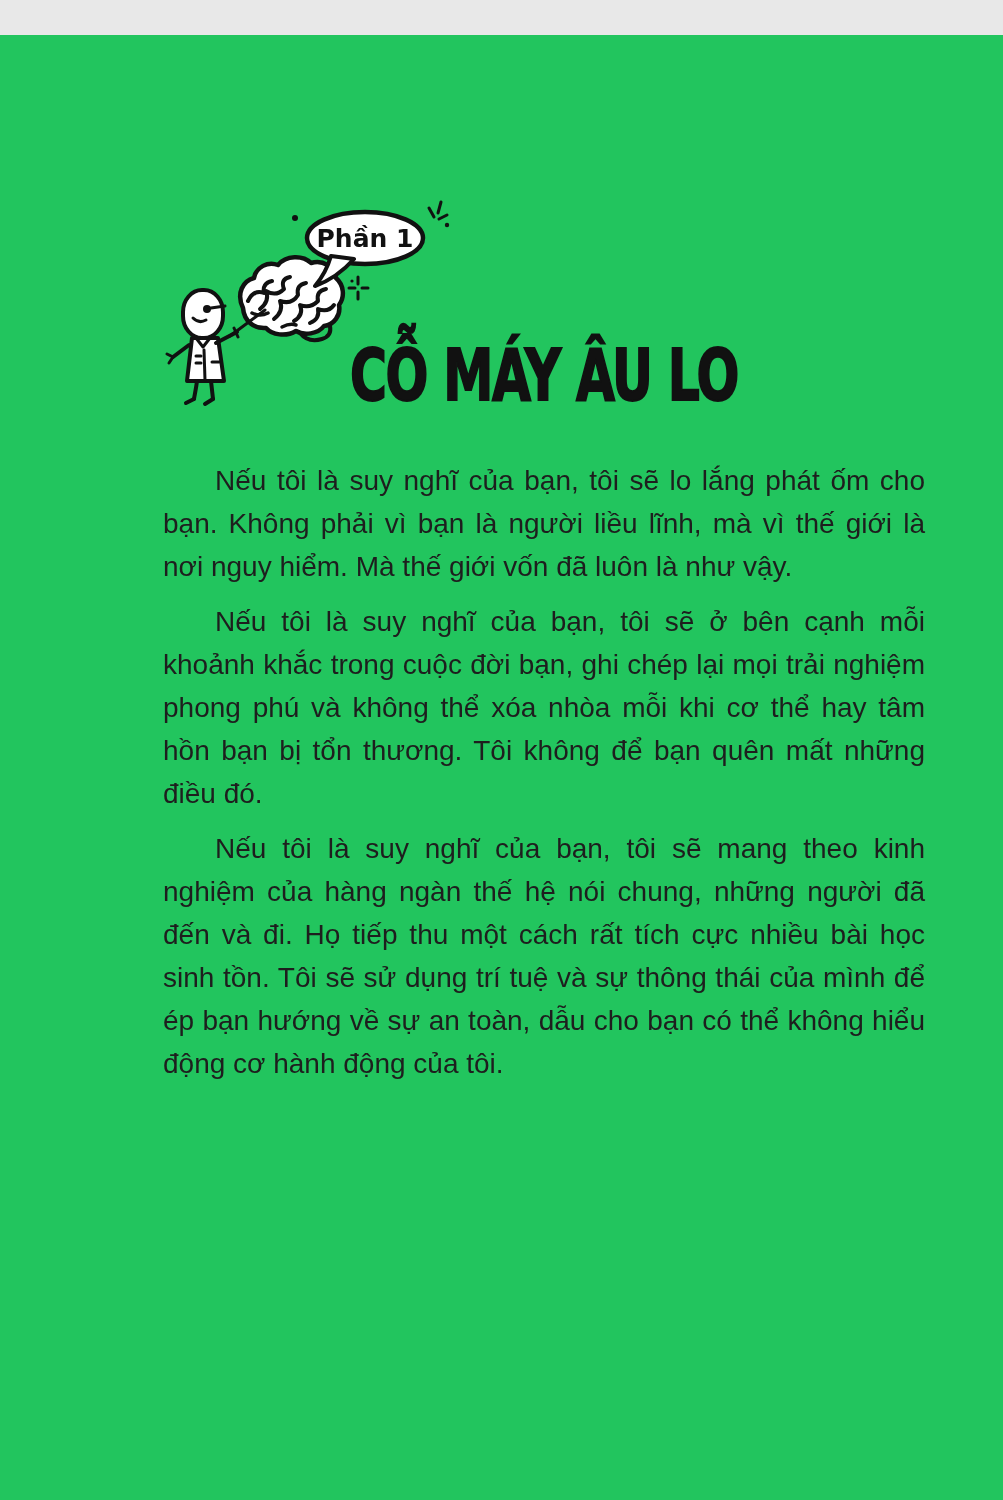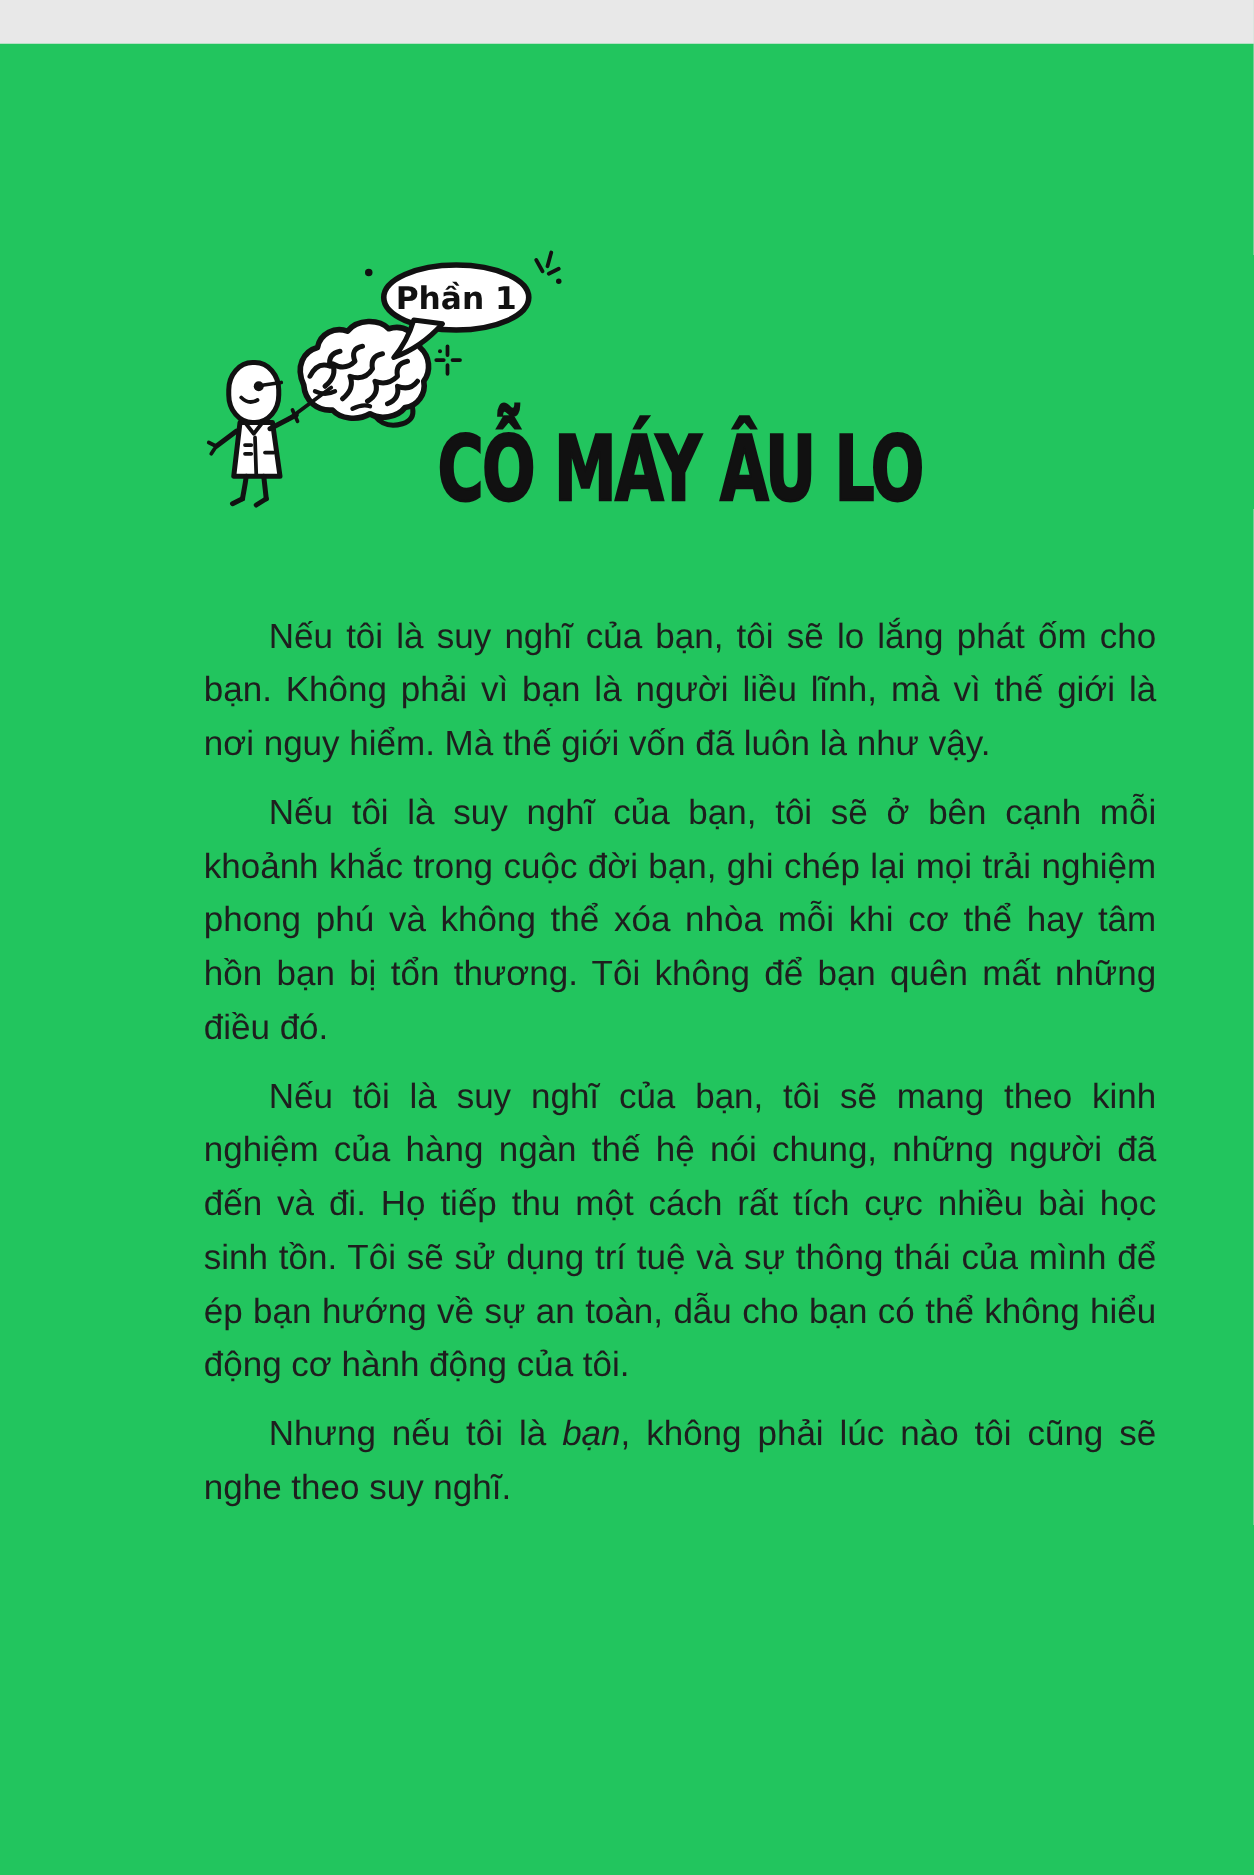--- a/index.html
+++ b/index.html
@@ -19,21 +19,21 @@
     position:absolute;left:163px;top:303px;width:762px;margin:0;
     text-align:center;white-space:nowrap;
     font-family:"DejaVu Sans",sans-serif;
     font-weight:bold;font-size:72px;line-height:74px;
     letter-spacing:-2px;
     transform:scaleX(0.70);
     -webkit-text-stroke:2px #111;
     color:#111;
   }
   .body-text{
-    position:absolute;left:163px;top:452px;width:762px;
+    position:absolute;left:163px;top:424px;width:762px;
   }
   .body-text p{
     margin:0 0 12px 0;
     font-size:28px;line-height:43px;
     text-align:justify;
     text-indent:52px;
     color:#1e1e1e;
   }
   .body-text em{font-style:italic;}
   svg .ink{stroke:#111;fill:none;stroke-linecap:round;stroke-linejoin:round;}
@@ -112,16 +112,15 @@
       <path class="ink" stroke-width="4" d="M65,206 L57,211"></path>
     </g>
   </svg>
 
   <h1 class="chapter-title">CỖ MÁY ÂU LO</h1>
 
   <div class="body-text">
     <p>Nếu tôi là suy nghĩ của bạn, tôi sẽ lo lắng phát ốm cho bạn. Không phải vì bạn là người liều lĩnh, mà vì thế giới là nơi nguy hiểm. Mà thế giới vốn đã luôn là như vậy.</p>
     <p>Nếu tôi là suy nghĩ của bạn, tôi sẽ ở bên cạnh mỗi khoảnh khắc trong cuộc đời bạn, ghi chép lại mọi trải nghiệm phong phú và không thể xóa nhòa mỗi khi cơ thể hay tâm hồn bạn bị tổn thương. Tôi không để bạn quên mất những điều đó.</p>
     <p>Nếu tôi là suy nghĩ của bạn, tôi sẽ mang theo kinh nghiệm của hàng ngàn thế hệ nói chung, những người đã đến và đi. Họ tiếp thu một cách rất tích cực nhiều bài học sinh tồn. Tôi sẽ sử dụng trí tuệ và sự thông thái của mình để ép bạn hướng về sự an toàn, dẫu cho bạn có thể không hiểu động cơ hành động của tôi.</p>
-    <p><span>Nhưng nếu tôi là </span><em>bạn</em><span>, không phải lúc nào tôi cũng sẽ nghe theo suy nghĩ.</span></p>
   </div>
 
 </div>
 
 </body></html>

